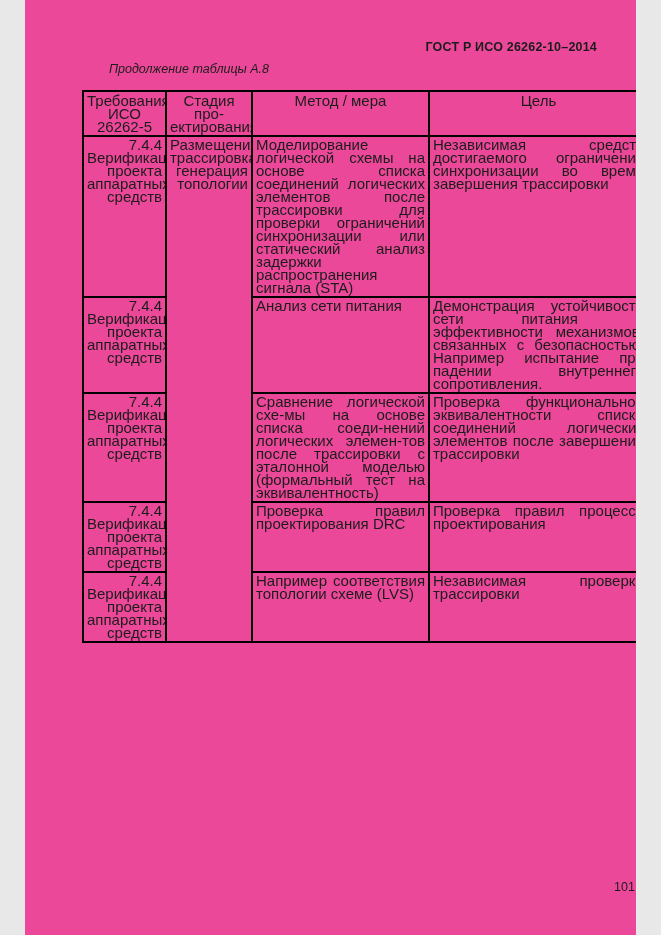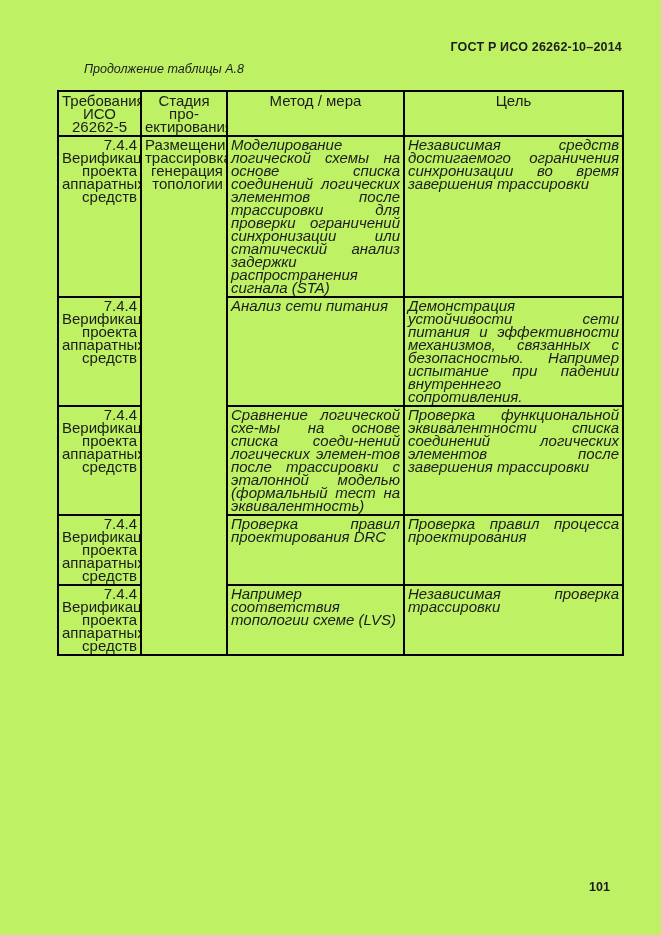--- a/index.html
+++ b/index.html
@@ -1,20 +1,20 @@
 <!DOCTYPE html>
 <html><head>
 <meta charset="utf-8">
 <style>
   html, body { margin: 0; padding: 0; background: #e8e8e8; }
   .page {
     position: relative;
-    width: 661px;
+    width: 611px;
     height: 935px;
-    background: #bef264;
+    background: #ec4899;
     font-family: "Liberation Sans", "DejaVu Sans", sans-serif;
     color: #1c1c1c;
     overflow: hidden;
     margin: 0 auto;
   }
   .doc-header {
     position: absolute;
     top: 40px;
     right: 39px;
     font-size: 12.5px;
@@ -57,27 +57,26 @@
   col.c-meth  { width: 177px; }
   col.c-goal  { width: 219px; }
   tr.r-head { height: 27px; }
   tr.r1 { height: 119px; }
   tr.r2 { height: 60px; }
   tr.r3 { height: 92px; }
   tr.r4 { height: 62px; }
   tr.r5 { height: 66px; }
   td.cell-req   { text-align: right; }
   td.cell-stage { text-align: right; }
-  td.cell-method, td.cell-goal { text-align: justify; font-style: italic; }
+  td.cell-method, td.cell-goal { text-align: justify; }
   .page-number {
     position: absolute;
     top: 880px;
     left: 589px;
     font-size: 12.5px;
-    font-weight: bold;
   }
 </style>
 </head>
 <body>
 
 <div class="page">
 
   <div class="doc-header">ГОСТ Р ИСО 26262-10–2014</div>
 
   <div class="table-caption">Продолжение таблицы А.8</div>

